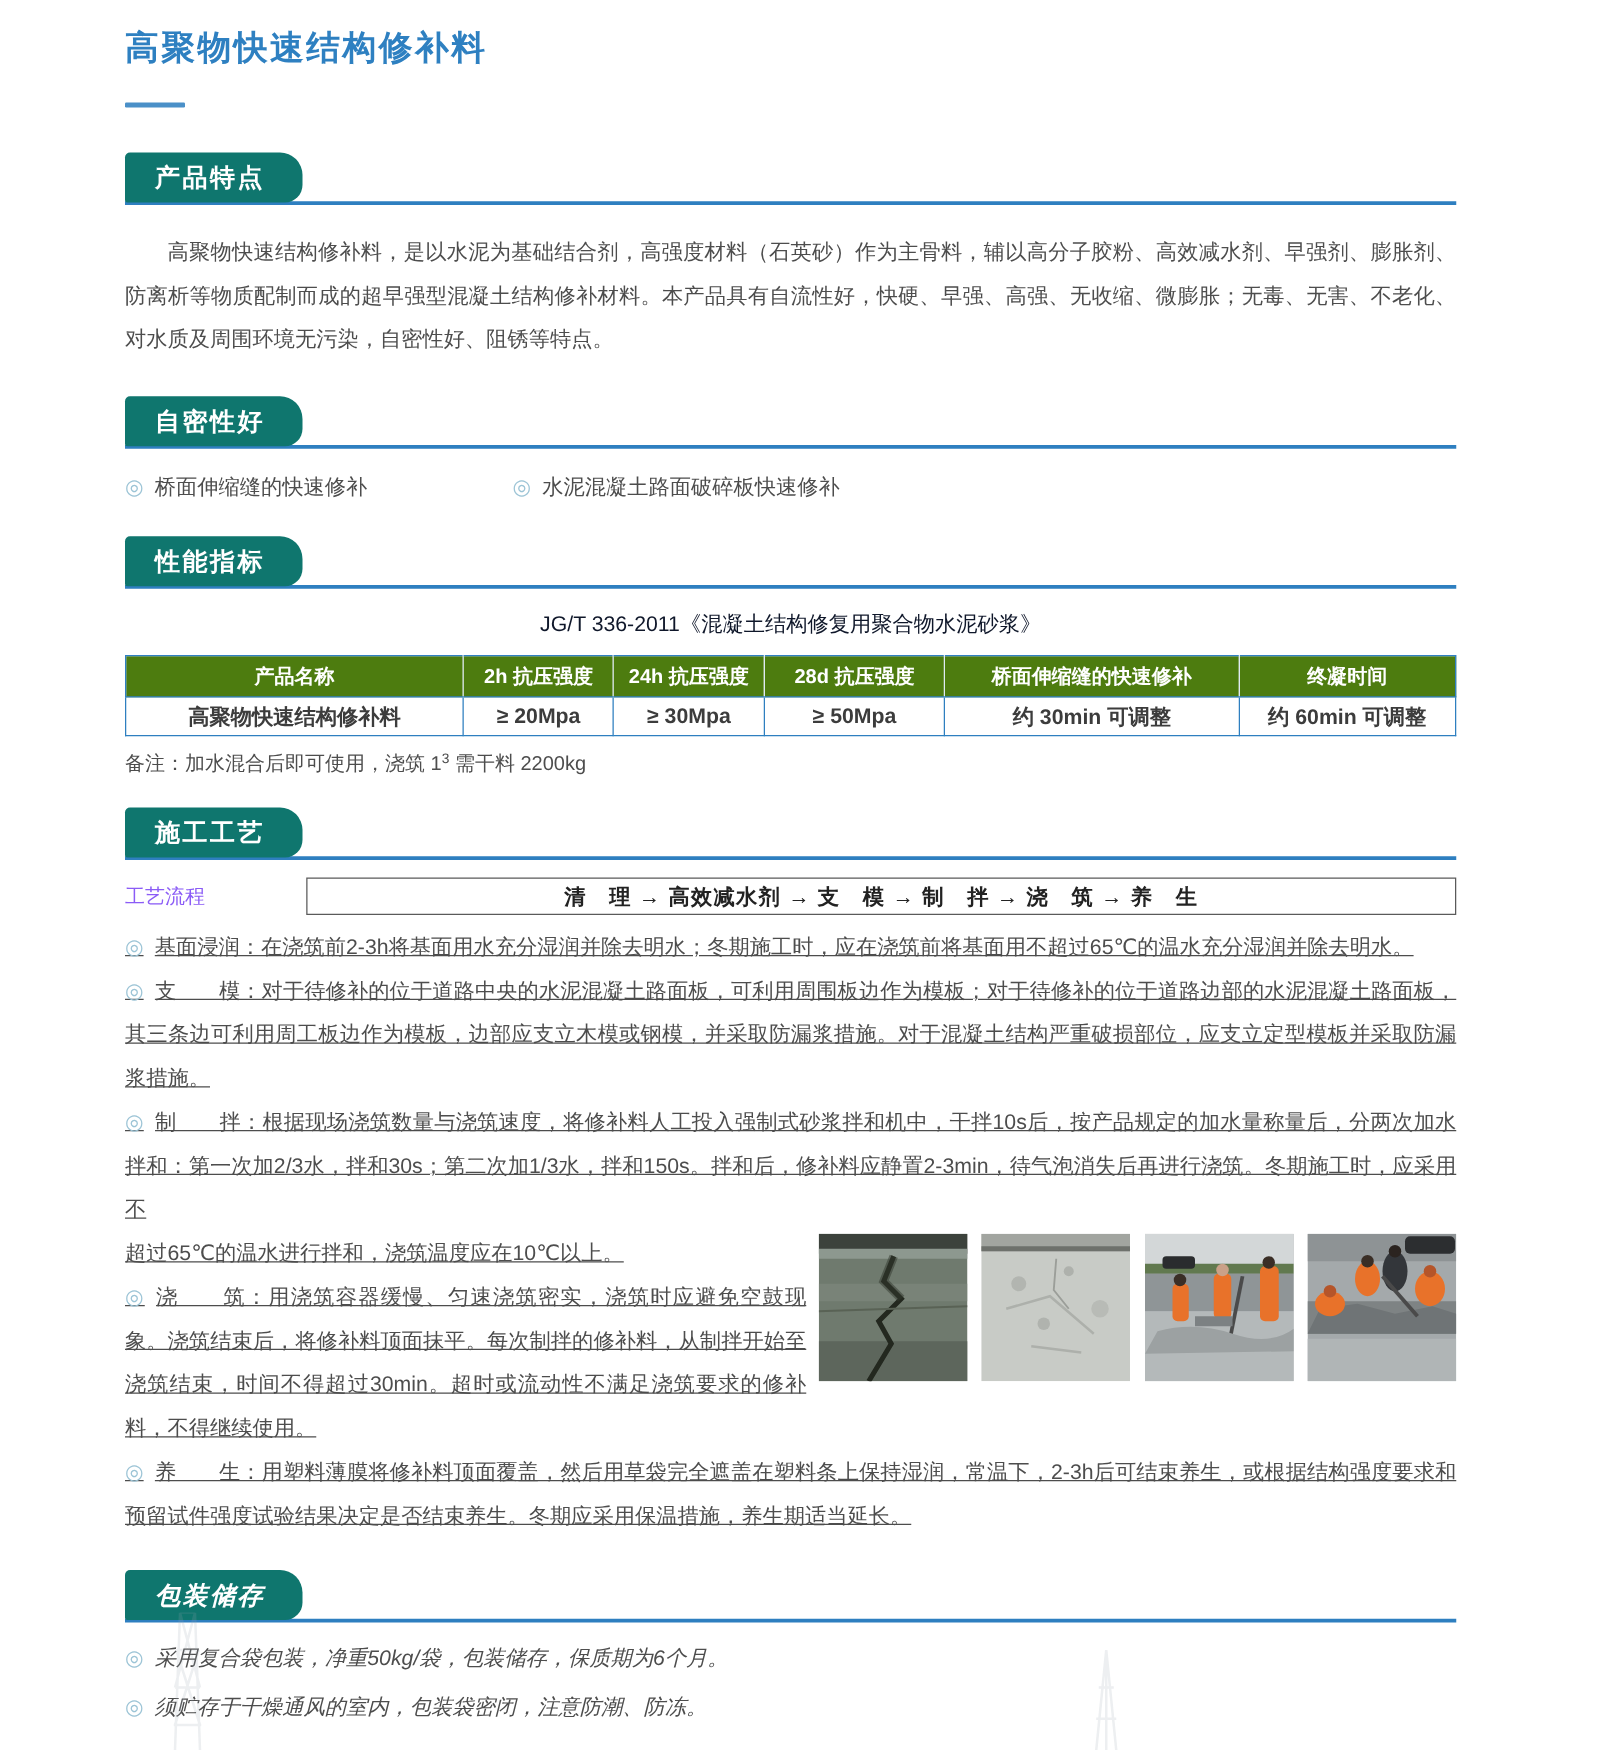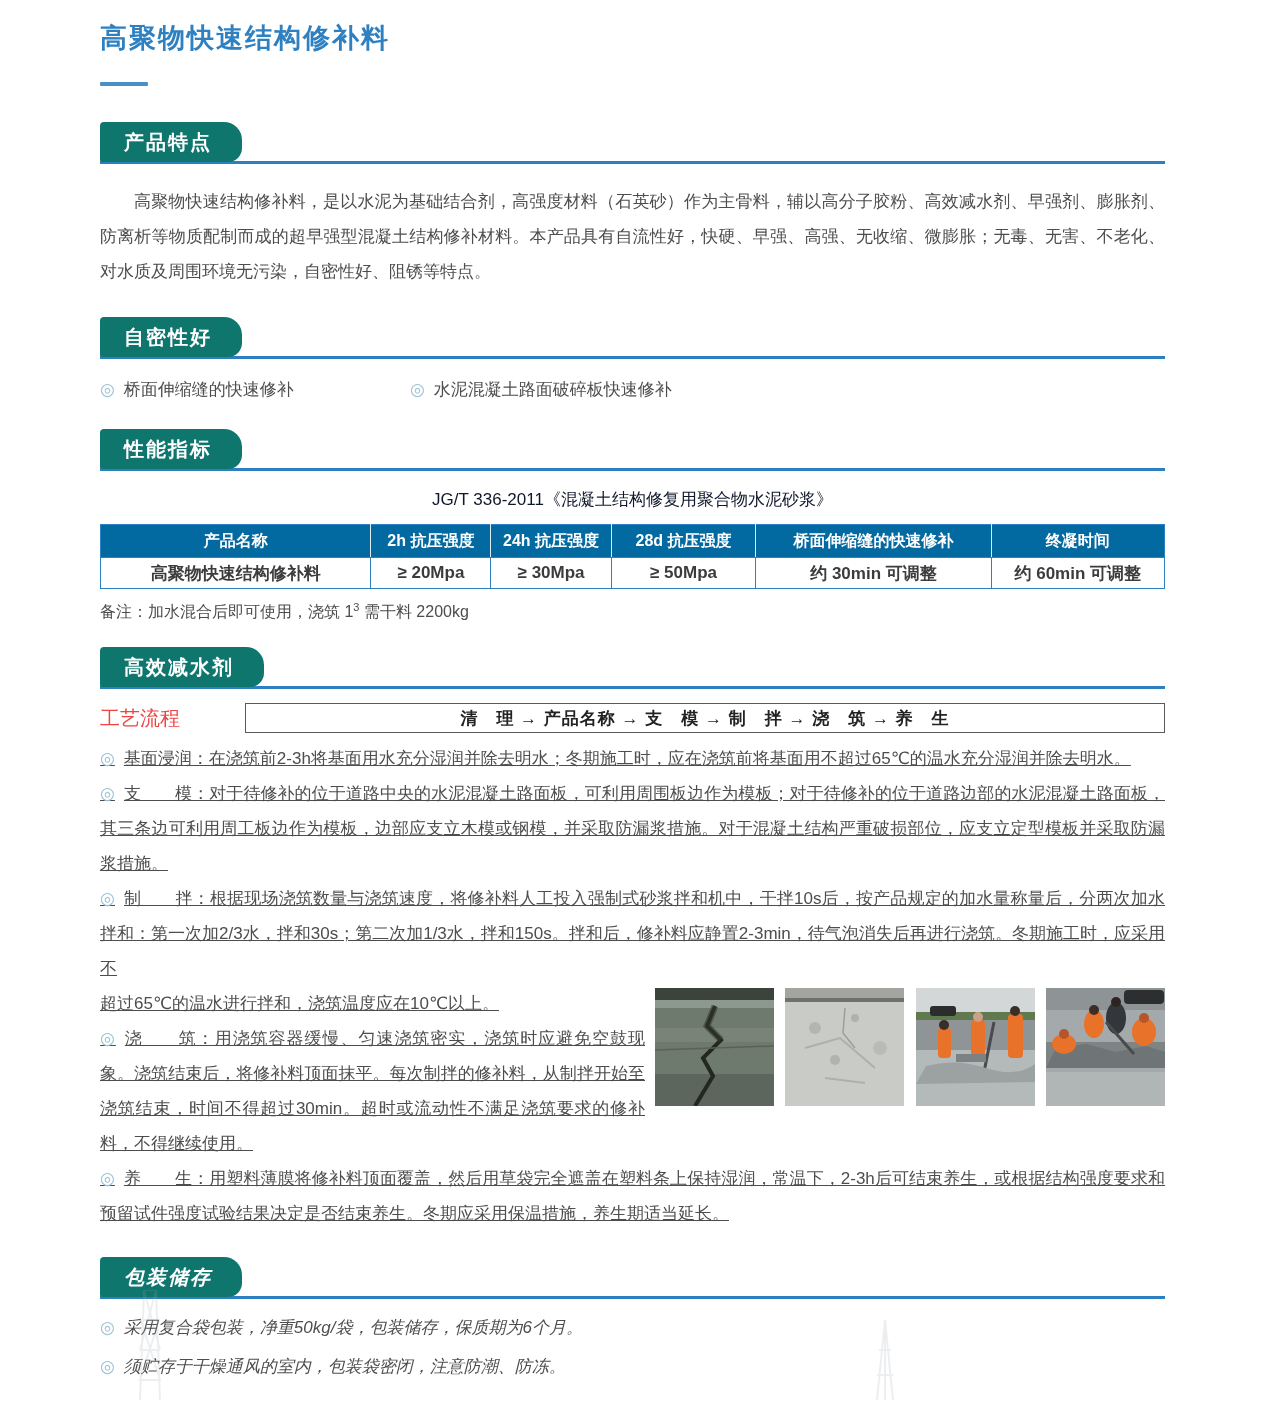--- a/index.html
+++ b/index.html
@@ -33,34 +33,34 @@
   .bullet-line { font-size:17px; color:#4d4d4d; line-height:30px; white-space:nowrap; }
 
   
   .app-row { display:flex; margin-top:16px; }
   .app-row .bullet-line:first-child { width:310px; }
 
   
   .standard { text-align:center; font-size:17px; color:#0f172a; margin-top:17px; }
   table.perf { width:100%; border-collapse:collapse; margin-top:13px; }
   table.perf th {
-    background:#0369a1; color:#fff; font-size:16px; font-weight:bold;
+    background:#4d7c0f; color:#fff; font-size:16px; font-weight:bold;
     border:1px solid #2f80c3; border-right:1px solid #dfeaf4; height:33px; text-align:center;
   }
   table.perf th:last-child { border-right:1px solid #2f80c3; }
   table.perf td {
     border:1px solid #2e7fc0; height:31px; text-align:center;
     font-size:17px; color:#3c3c3c; font-weight:bold; background:#fff;
   }
   .note { font-size:16px; color:#4d4d4d; margin-top:12px; }
   .note sup { font-size:11px; }
 
   
   .flow-row { display:flex; align-items:center; margin-top:14px; }
-  .flow-label { font-size:20px; color:#ef4444; width:145px; flex:none; }
+  .flow-label { font-size:16px; color:#8b5cf6; width:145px; flex:none; }
   .flow-box {
     flex:1; border:1px solid #5a5a5a; height:30px; display:flex;
     align-items:center; justify-content:center;
     font-size:17px; font-weight:bold; color:#222; letter-spacing:1px;
   }
   .steps { margin-top:8px; }
   .step-para { font-size:17px; line-height:35px; text-align:justify;text-decoration:underline; }
   .cols { display:flex; }
   .col-left { width:545px; flex:none; }
   .photos { flex:1; display:flex; justify-content:space-between; padding-left:10px; margin-top:2px; }
@@ -124,26 +124,26 @@
       </tr>
     </tbody>
       </table>
     <div class="note">
       <span>备注：加水混合后即可使用，浇筑 1</span><sup>3</sup><span> 需干料 2200kg</span>
     </div>
   </div>
 
   <div class="sec" style="margin-top:24px;">
     <div class="sec-head">
-      <span class="sec-tab">高效减水剂</span>
+      <span class="sec-tab">施工工艺</span>
     </div>
 
     <div class="flow-row">
       <div class="flow-label">工艺流程</div>
-      <div class="flow-box">清　理 → 产品名称 → 支　模 → 制　拌 → 浇　筑 → 养　生</div>
+      <div class="flow-box">清　理 → 高效减水剂 → 支　模 → 制　拌 → 浇　筑 → 养　生</div>
     </div>
 
     <div class="steps">
       <p class="step-para"><span class="ring">◎</span><span>基面浸润：在浇筑前2-3h将基面用水充分湿润并除去明水；冬期施工时，应在浇筑前将基面用不超过65℃的温水充分湿润并除去明水。</span></p>
       <p class="step-para"><span class="ring">◎</span><span>支　　模：对于待修补的位于道路中央的水泥混凝土路面板，可利用周围板边作为模板；对于待修补的位于道路边部的水泥混凝土路面板，其三条边可利用周工板边作为模板，边部应支立木模或钢模，并采取防漏浆措施。对于混凝土结构严重破损部位，应支立定型模板并采取防漏浆措施。</span></p>
       <p class="step-para"><span class="ring">◎</span><span>制　　拌：根据现场浇筑数量与浇筑速度，将修补料人工投入强制式砂浆拌和机中，干拌10s后，按产品规定的加水量称量后，分两次加水拌和：第一次加2/3水，拌和30s；第二次加1/3水，拌和150s。拌和后，修补料应静置2-3min，待气泡消失后再进行浇筑。冬期施工时，应采用不</span></p>
 
       <div class="cols">
         <div class="col-left">
           <p class="step-para">超过65℃的温水进行拌和，浇筑温度应在10℃以上。</p>

